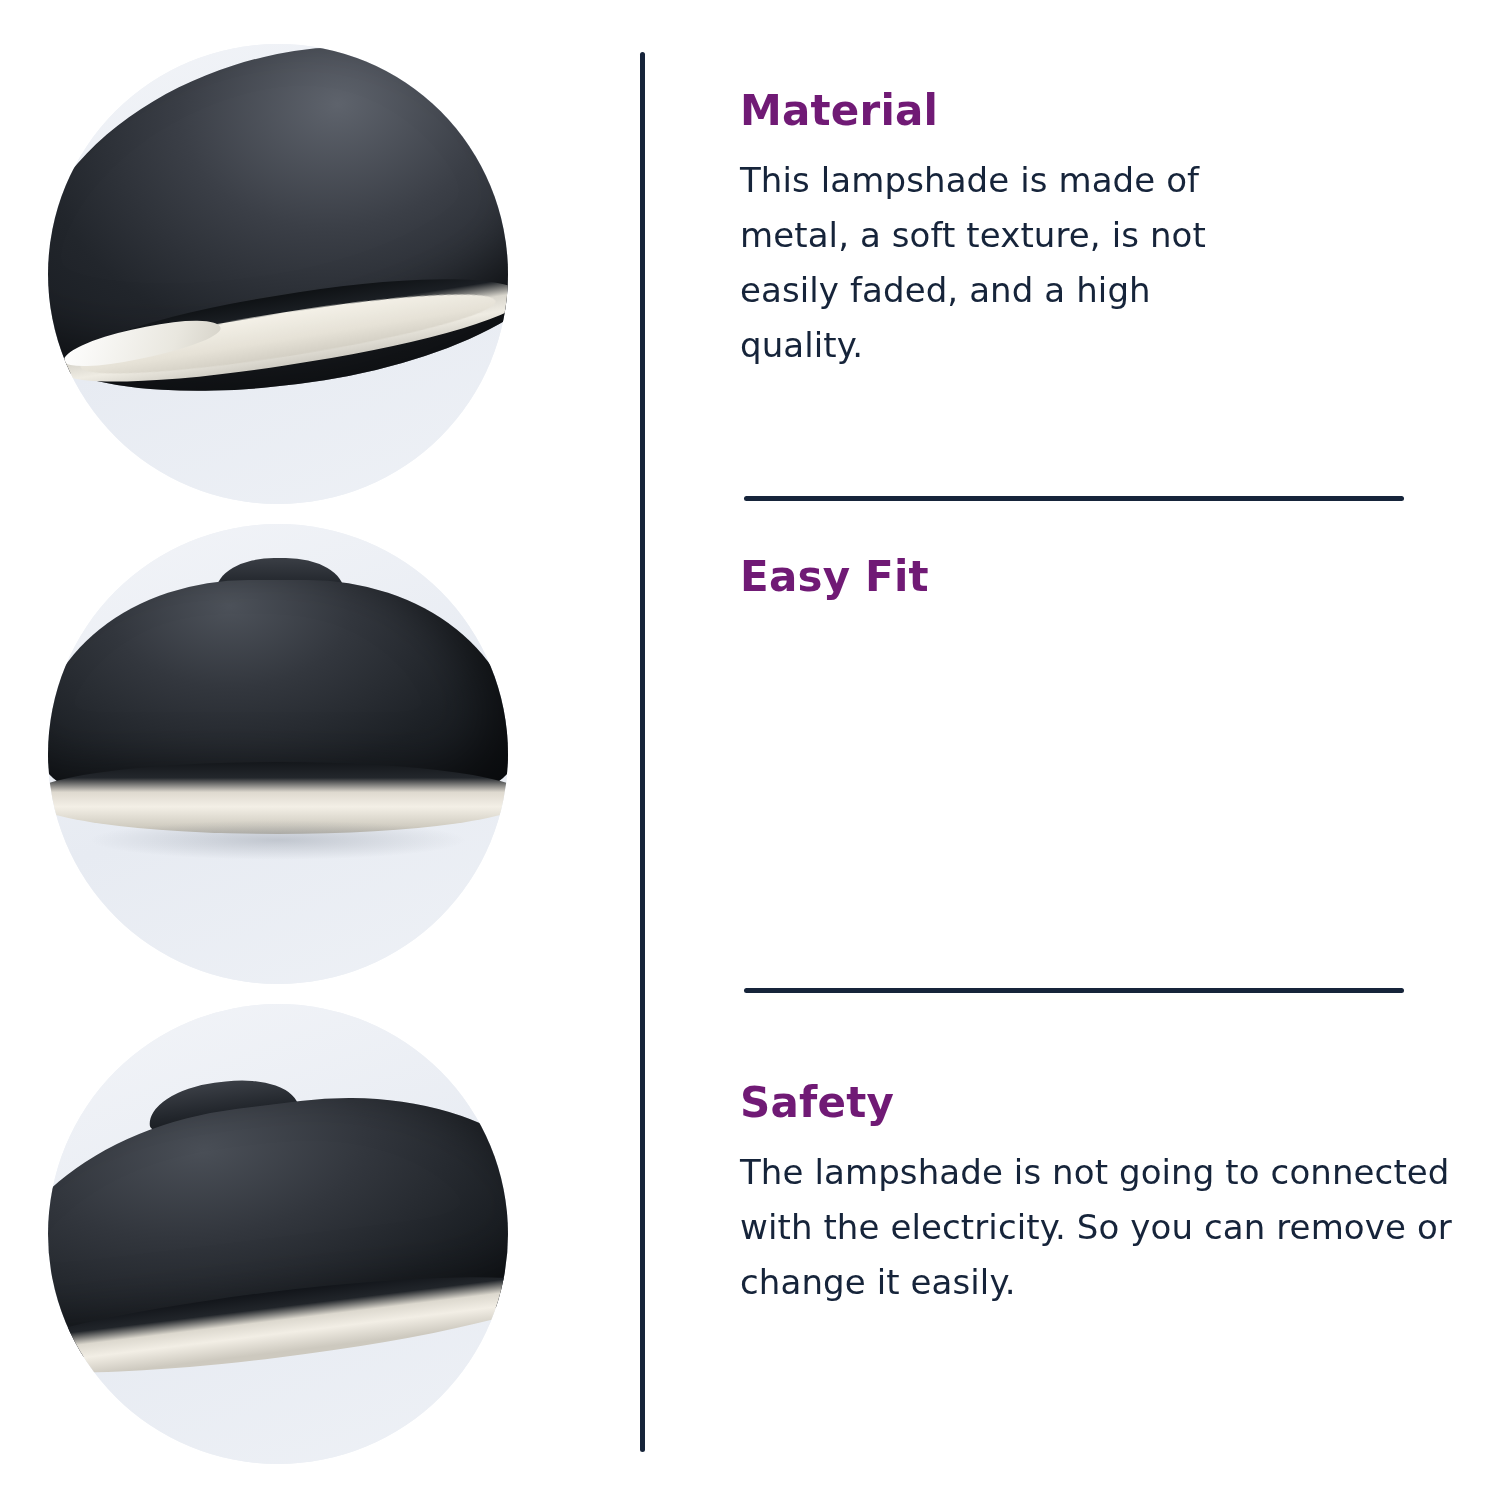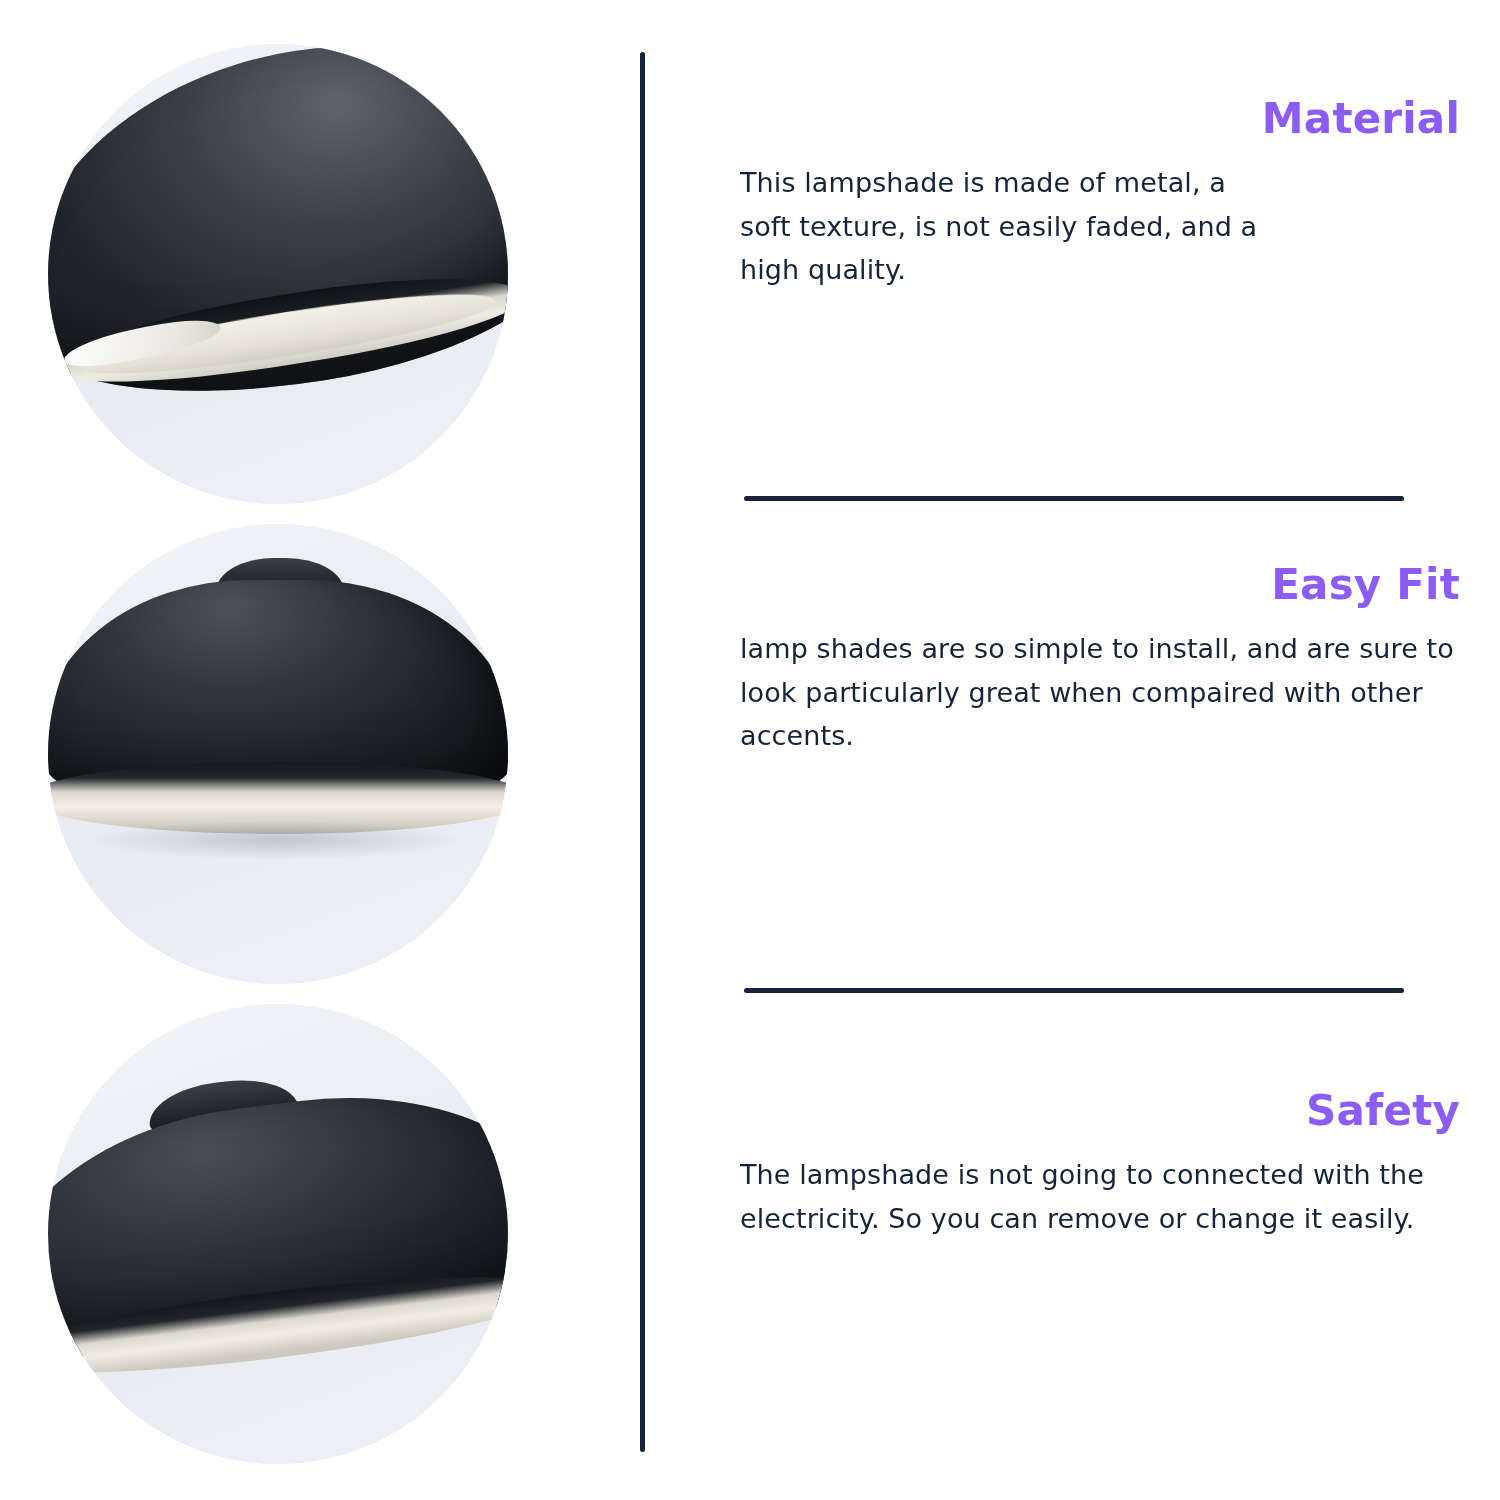--- a/index.html
+++ b/index.html
@@ -191,28 +191,28 @@
     box-sizing: border-box;
   }
   .sec-1 { top: 78px; }
   .sec-2 { top: 544px; }
   .sec-3 { top: 1070px; }
 
   .sec-title {
     font-family: "DejaVu Sans", sans-serif;
     font-size: 42px;
     font-weight: bold;
-    color: #8b5cf6;
-    text-align: right;
-    margin: 16px 0 18px 0;
+    color: #701a75;
+    text-align: left;
+    margin: 8px 0 18px 0;
     letter-spacing: .2px;
   }
   .sec-body {
     font-family: "DejaVu Sans", sans-serif;
-    font-size: 27px;
+    font-size: 34px;
     line-height: 1.62;
     color: #16243a;
     margin: 0;
     text-align: left;
     letter-spacing: .1px;
   }
   .sec-body.narrow { width: 520px; }
 
   .h-divider {
     position: absolute;
@@ -266,21 +266,20 @@
 
     <div class="section sec-1">
       <h2 class="sec-title">Material</h2>
       <p class="sec-body narrow">This lampshade is made of metal, a soft texture, is not easily faded, and a high quality.</p>
     </div>
 
     <div class="h-divider hr-1"></div>
 
     <div class="section sec-2">
       <h2 class="sec-title">Easy Fit</h2>
-      <p class="sec-body">lamp shades are so simple to install, and are sure to look particularly great when compaired with other accents.</p>
     </div>
 
     <div class="h-divider hr-2"></div>
 
     <div class="section sec-3">
       <h2 class="sec-title">Safety</h2>
       <p class="sec-body">The lampshade is not going to connected with the electricity. So you can remove or change it easily.</p>
     </div>
 
   </div>

